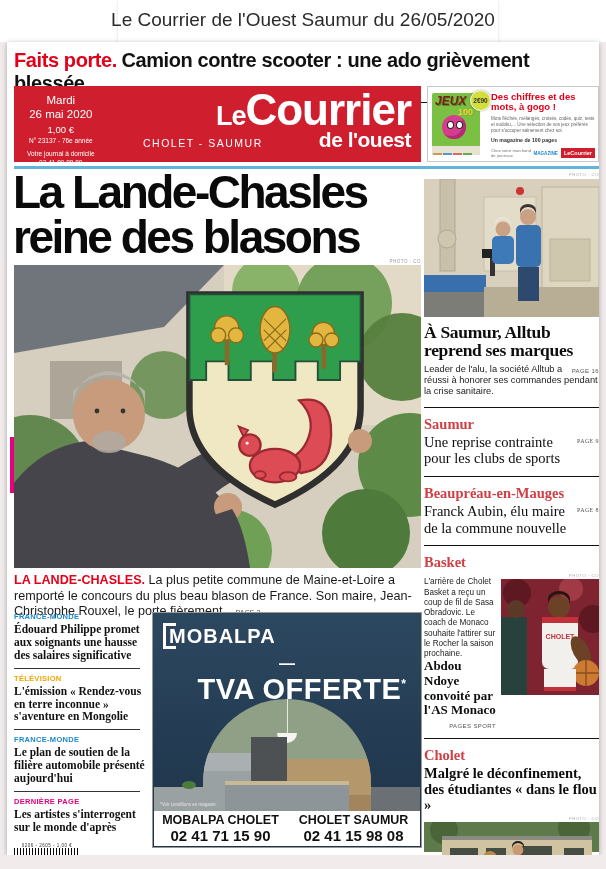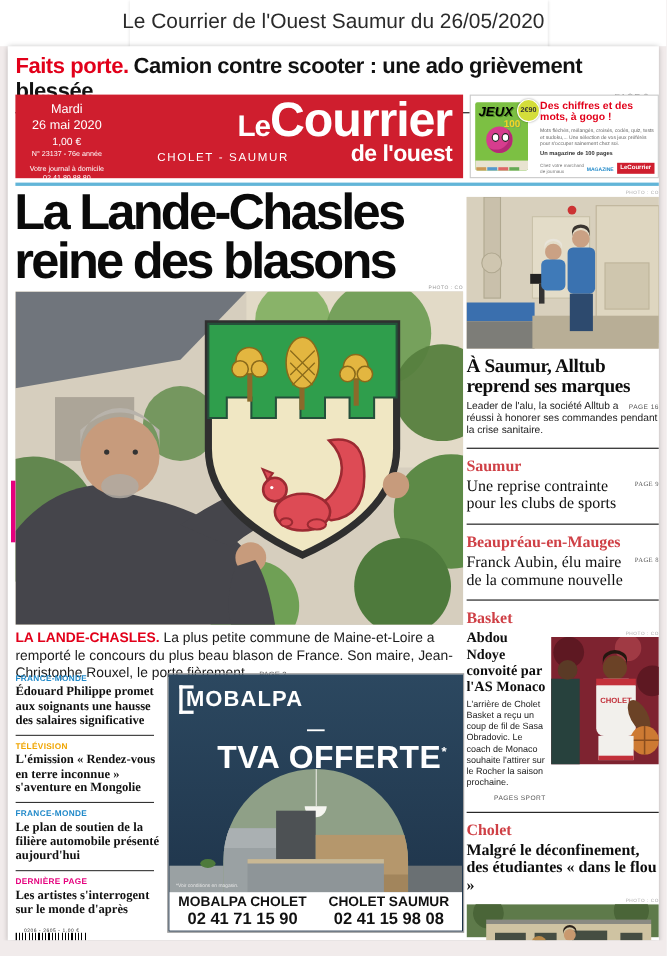--- a/index.html
+++ b/index.html
@@ -26,21 +26,21 @@
   #mh-logo{position:absolute;right:10px;top:2px;width:268px;text-align:right;}
   #mh-logo .row1{white-space:nowrap;font-weight:800;letter-spacing:-1px;line-height:1;}
   #mh-logo .le{font-size:27px;}
   #mh-logo .main{font-size:44px;}
   #mh-logo .row2{display:flex;align-items:baseline;margin-top:-4px;}
   #mh-logo .ed{font-size:10.5px;letter-spacing:1.5px;font-weight:300;}
   #mh-logo .sub{margin-left:auto;font-size:21px;font-weight:800;letter-spacing:-.5px;}
   
   #promo{position:absolute;left:420px;top:44px;width:172px;height:76px;background:#fff;border:1px solid #c9c9c9;box-sizing:border-box;}
   #cover{position:absolute;left:4px;top:6px;width:48px;height:62px;background:#7cc043;border-radius:2px;overflow:hidden;}
-  #cover .jx{position:absolute;left:3px;top:1px;color:#000000;font-weight:900;font-style:italic;font-size:12px;text-shadow:1px 1px 0 #4f8a25;}
+  #cover .jx{position:absolute;left:3px;top:1px;color:#7f1d1d;font-weight:900;font-style:italic;font-size:12px;text-shadow:1px 1px 0 #4f8a25;}
   #cover .ball{position:absolute;left:10px;top:22px;width:24px;height:24px;border-radius:50%;background:#d63d8e;box-shadow:inset -3px -3px 0 #b52a74;}
   #cover .eye{position:absolute;width:5px;height:6px;border-radius:50%;background:#fff;border:1px solid #222;}
   #cover .n100{position:absolute;left:26px;top:14px;color:#f5d327;font-weight:900;font-size:9px;text-shadow:1px 1px 0 #7a5;}
   #cover .strip{position:absolute;left:0;bottom:0;width:100%;height:9px;background:#e8e3d0;}
   #cover .strip i{display:inline-block;width:9px;height:7px;margin:1px 0 0 1px;background:#c95;}
   #badge{position:absolute;left:42px;top:3px;width:19px;height:19px;border-radius:50%;background:#d4de3a;border:1px solid #fff;box-shadow:0 0 2px rgba(0,0,0,.4);color:#333;font-weight:800;font-size:6.5px;text-align:center;line-height:19px;}
   #promo .txt{position:absolute;left:63px;top:5px;width:104px;}
   #promo .phead{color:#e2001a;font-weight:800;font-size:9.5px;line-height:1.1;}
   #promo .pbody{margin-top:3px;font-size:4.6px;color:#666;line-height:1.35;}
   #promo .ppages{margin-top:3px;font-size:5.2px;font-weight:800;color:#333;}
@@ -355,22 +355,22 @@
           <span class="pageref fr">PAGE 8</span>
           <span>Franck Aubin, élu maire de la commune nouvelle</span>
         </div>
       </div>
       <hr class="rc-hr">
 
       <div>
         <div class="rc-kick">Basket</div>
         <div id="basket-row">
           <div id="basket-left">
+            <div id="basket-body">L'arrière de Cholet Basket a reçu un coup de fil de Sasa Obradovic. Le coach de Monaco souhaite l'attirer sur le Rocher la saison prochaine.</div>
             <div id="basket-title">Abdou Ndoye convoité par l'AS Monaco</div>
-            <div id="basket-body">L'arrière de Cholet Basket a reçu un coup de fil de Sasa Obradovic. Le coach de Monaco souhaite l'attirer sur le Rocher la saison prochaine.</div>
             <div class="pageref" style="text-align:right;margin-top:5px;">PAGES SPORT</div>
           </div>
           <div id="basket-photo">
             <div class="credit">PHOTO : CO</div>
             <svg width="98" height="116" viewBox="0 0 98 116" style="display:block;margin-top:1px;">
               <rect x="0" y="0" width="98" height="116" fill="#7e2330"></rect>
               <circle cx="16" cy="14" r="14" fill="#5e1822"></circle>
               <circle cx="70" cy="10" r="12" fill="#a03a44"></circle>
               <circle cx="92" cy="40" r="14" fill="#5e1822"></circle>
               <rect x="0" y="38" width="26" height="78" fill="#27413d"></rect>

